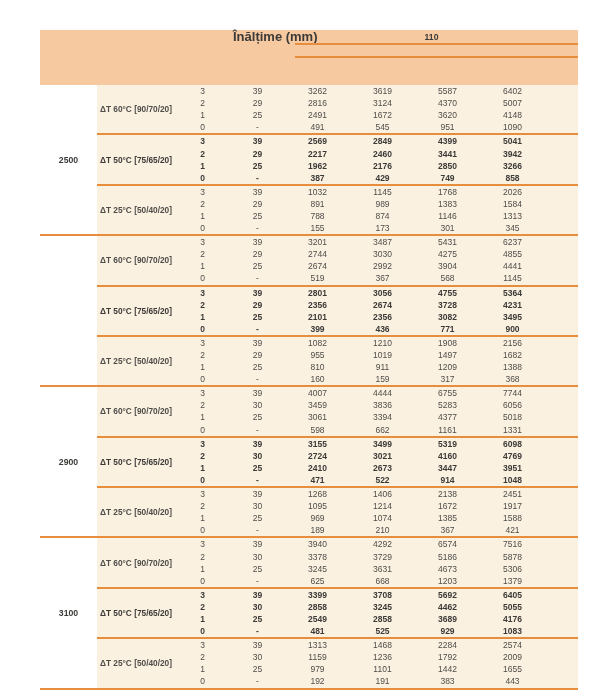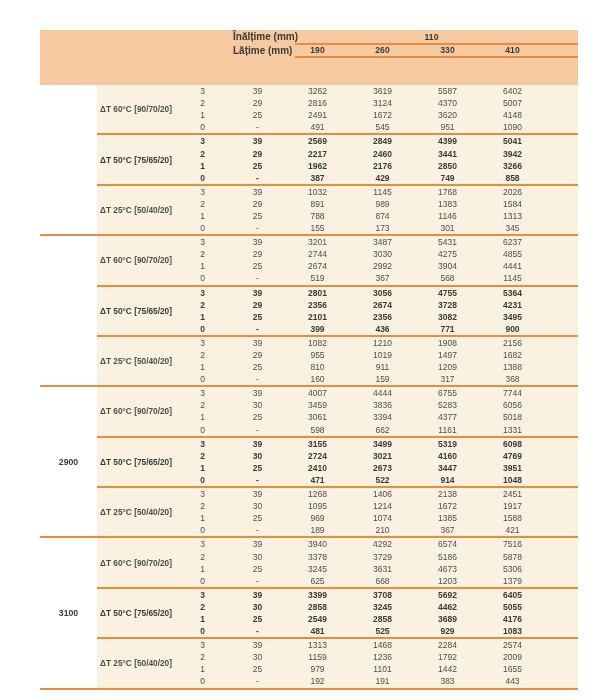--- a/index.html
+++ b/index.html
@@ -15,21 +15,21 @@
   .page{position:relative;width:615px;height:700px;background:#ffffff;overflow:hidden;
         font-family:"Liberation Sans",sans-serif;color:var(--text);}
   .dtable{position:absolute;left:40px;top:30px;width:538px;}
 
   
   .thead{position:relative;height:55px;background:var(--peach);color:var(--boldtext);font-weight:bold;}
   .hrow1{position:relative;height:14px;}
   .hrow2{position:relative;height:13px;}
   .hrow3{position:relative;height:28px;}
   .h-label{position:absolute;left:193px;top:0;height:14px;line-height:14px;
-           font-size:10px;white-space:nowrap;}
+           font-size:13px;white-space:nowrap;}
   .h-110{position:absolute;left:245px;right:0;top:0;height:32px;line-height:14px;
          text-align:center;font-size:8.6px;}
   .h-wcell{position:absolute;top:0;width:65px;height:13px;line-height:13px;
            text-align:center;font-size:8.6px;}
   .hline{position:absolute;left:255px;right:0;height:2px;background:var(--line);}
   .hline1{top:13px;}
   .hline2{top:26px;}
   .h-col{position:absolute;top:1px;display:flex;flex-direction:column;align-items:center;
          justify-content:center;height:26px;font-size:8.4px;line-height:11px;white-space:nowrap;}
   .h-col-lungime{left:0;width:57px;}
@@ -61,32 +61,26 @@
 
 <div class="page">
   <div class="dtable">
 
     <div class="thead">
       <div class="hrow1">
         <div class="h-label">Înălțime (mm)</div>
         <div class="h-110">110</div>
       </div>
       <div class="hline hline1"></div>
-      <div class="hrow2">
-        <div class="h-label">Lățime (mm)</div>
-        <div class="h-wcell" style="left:245px;">190</div>
-        <div class="h-wcell" style="left:310px;">260</div>
-        <div class="h-wcell" style="left:375px;">330</div>
-        <div class="h-wcell" style="left:440px;">410</div>
-      </div>
       <div class="hline hline2"></div>
     </div>
 
     <div class="tbody" id="tbody">
         <div class="group">
+          <div class="group-lungime">2500</div>
           <div class="group-content">
             <div class="subgroup">
               <div class="sub-dt">ΔT 60°C [90/70/20]</div>
               <div class="sub-rows">
                 <div class="row">
                   <div class="c-treapta">3</div>
                   <div class="c-zgomot">39</div>
                   <div class="c-val">3262</div>
                   <div class="c-val">3619</div>
                   <div class="c-val">5587</div>

